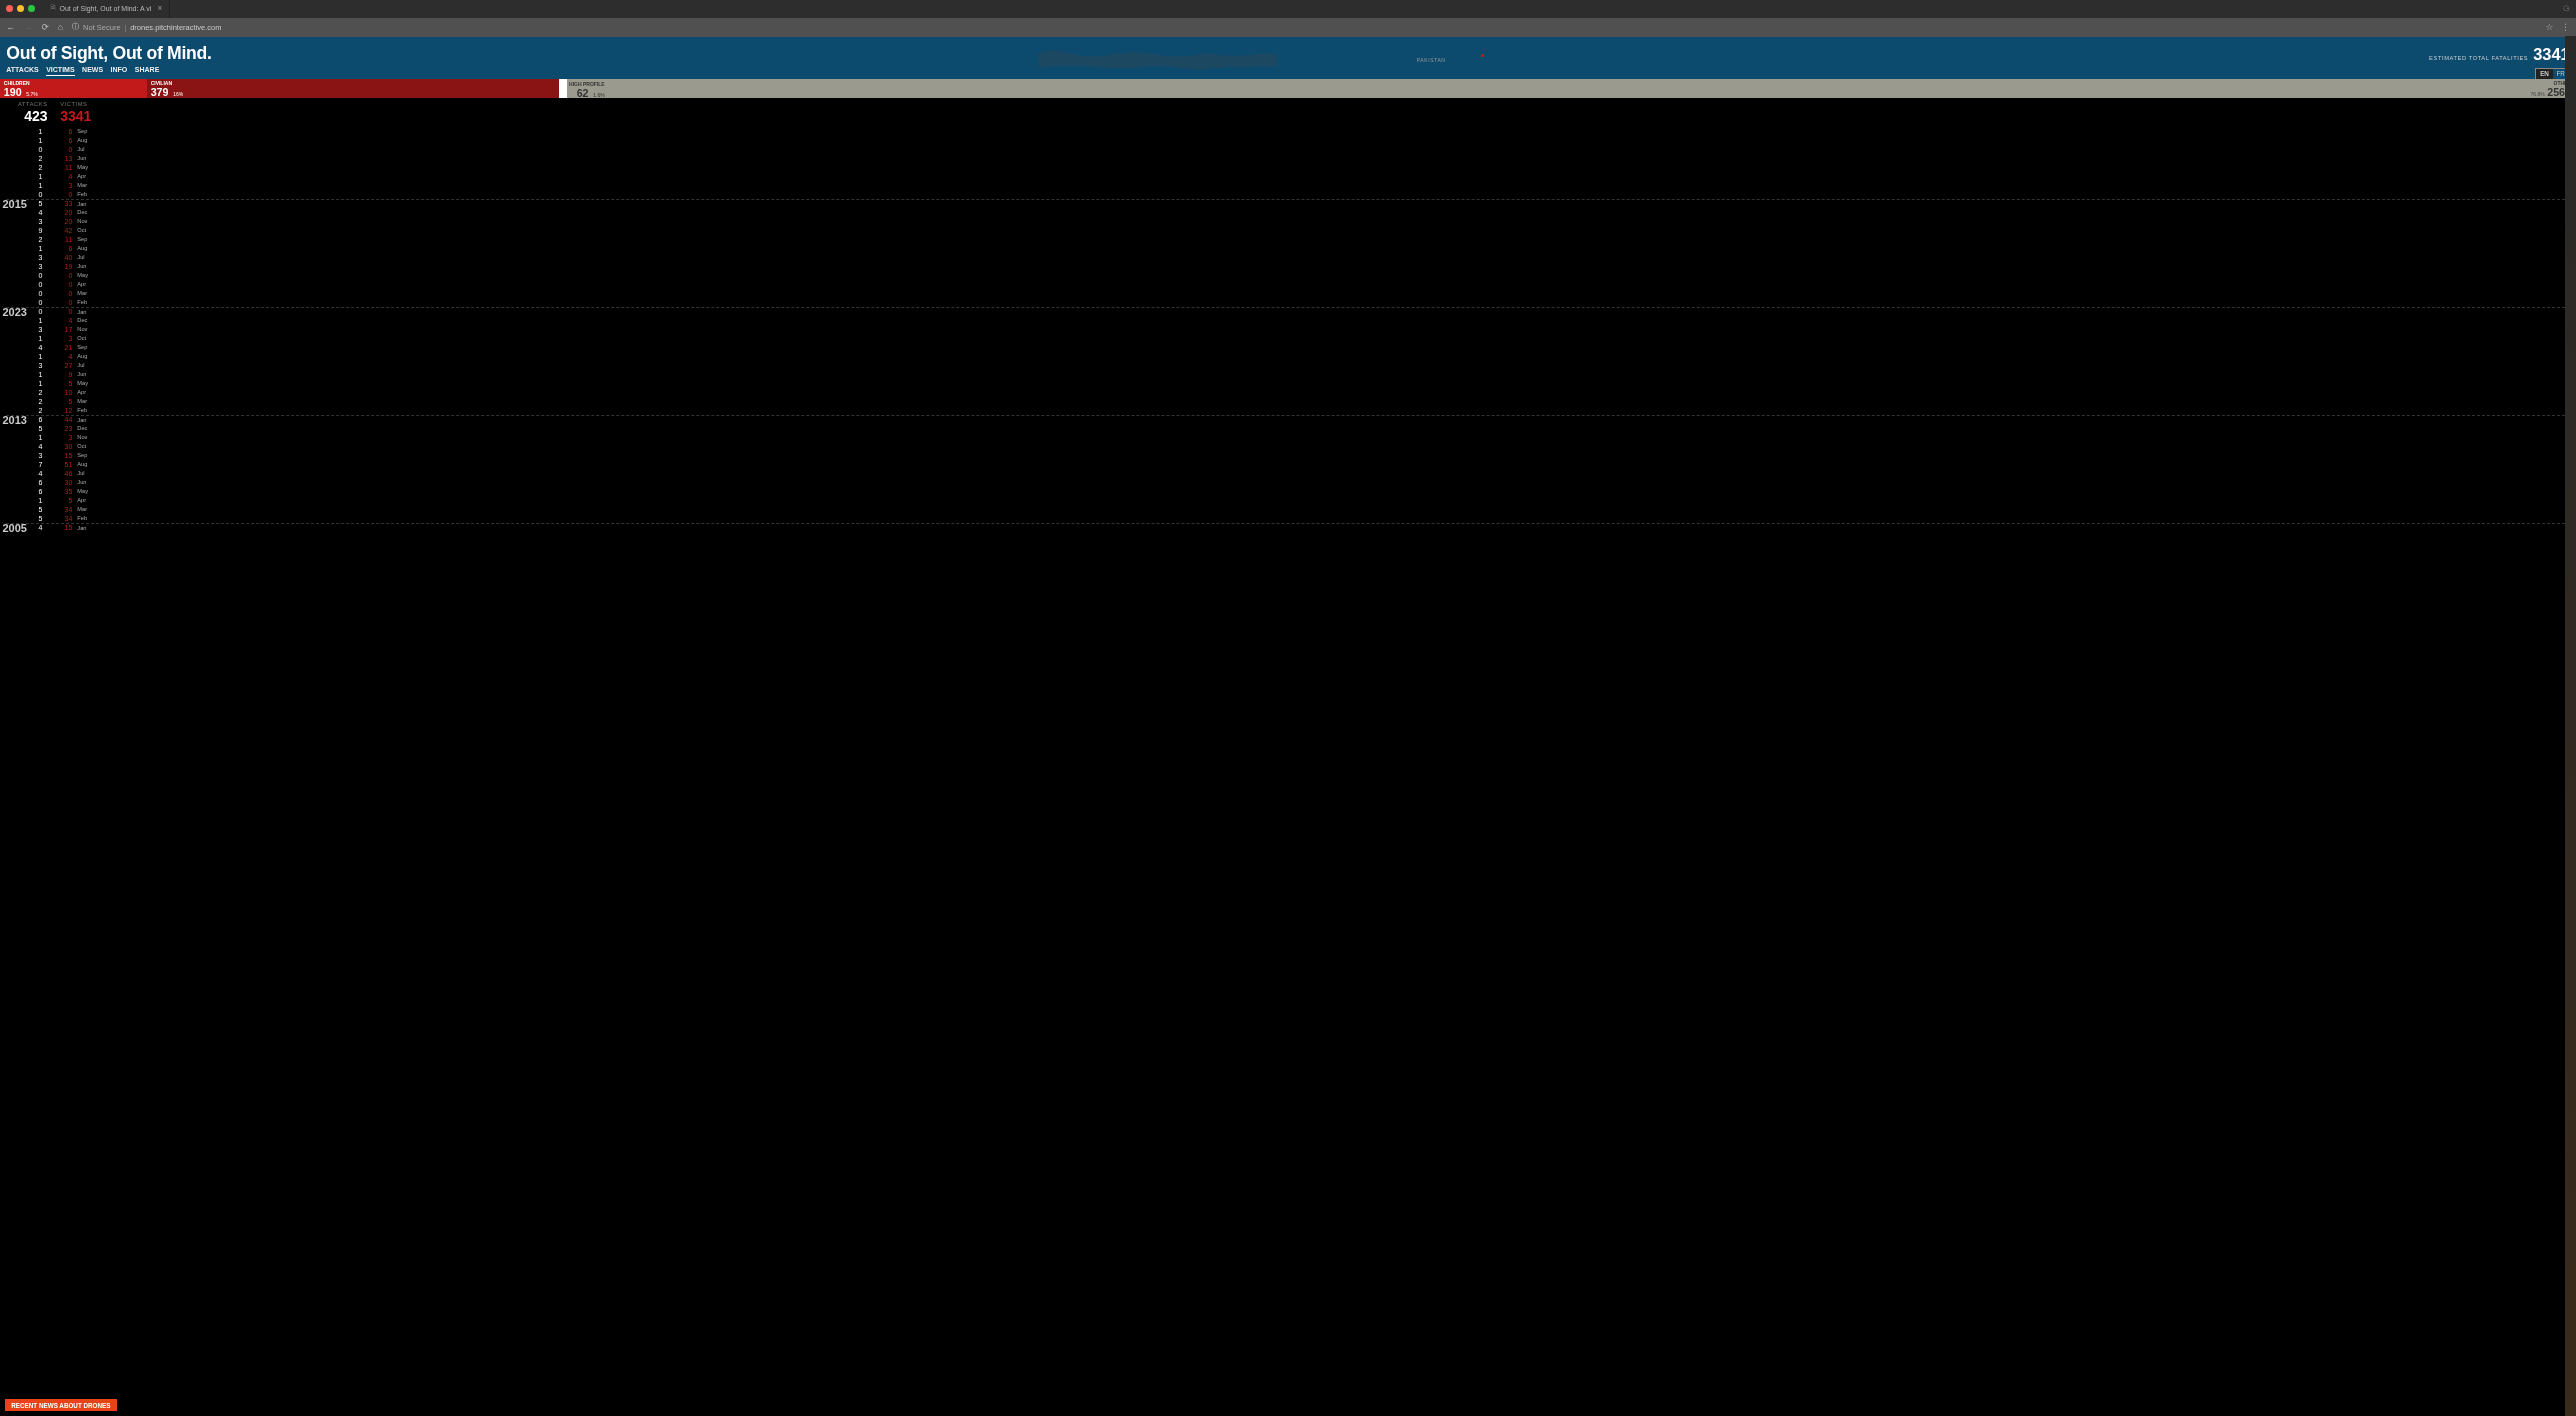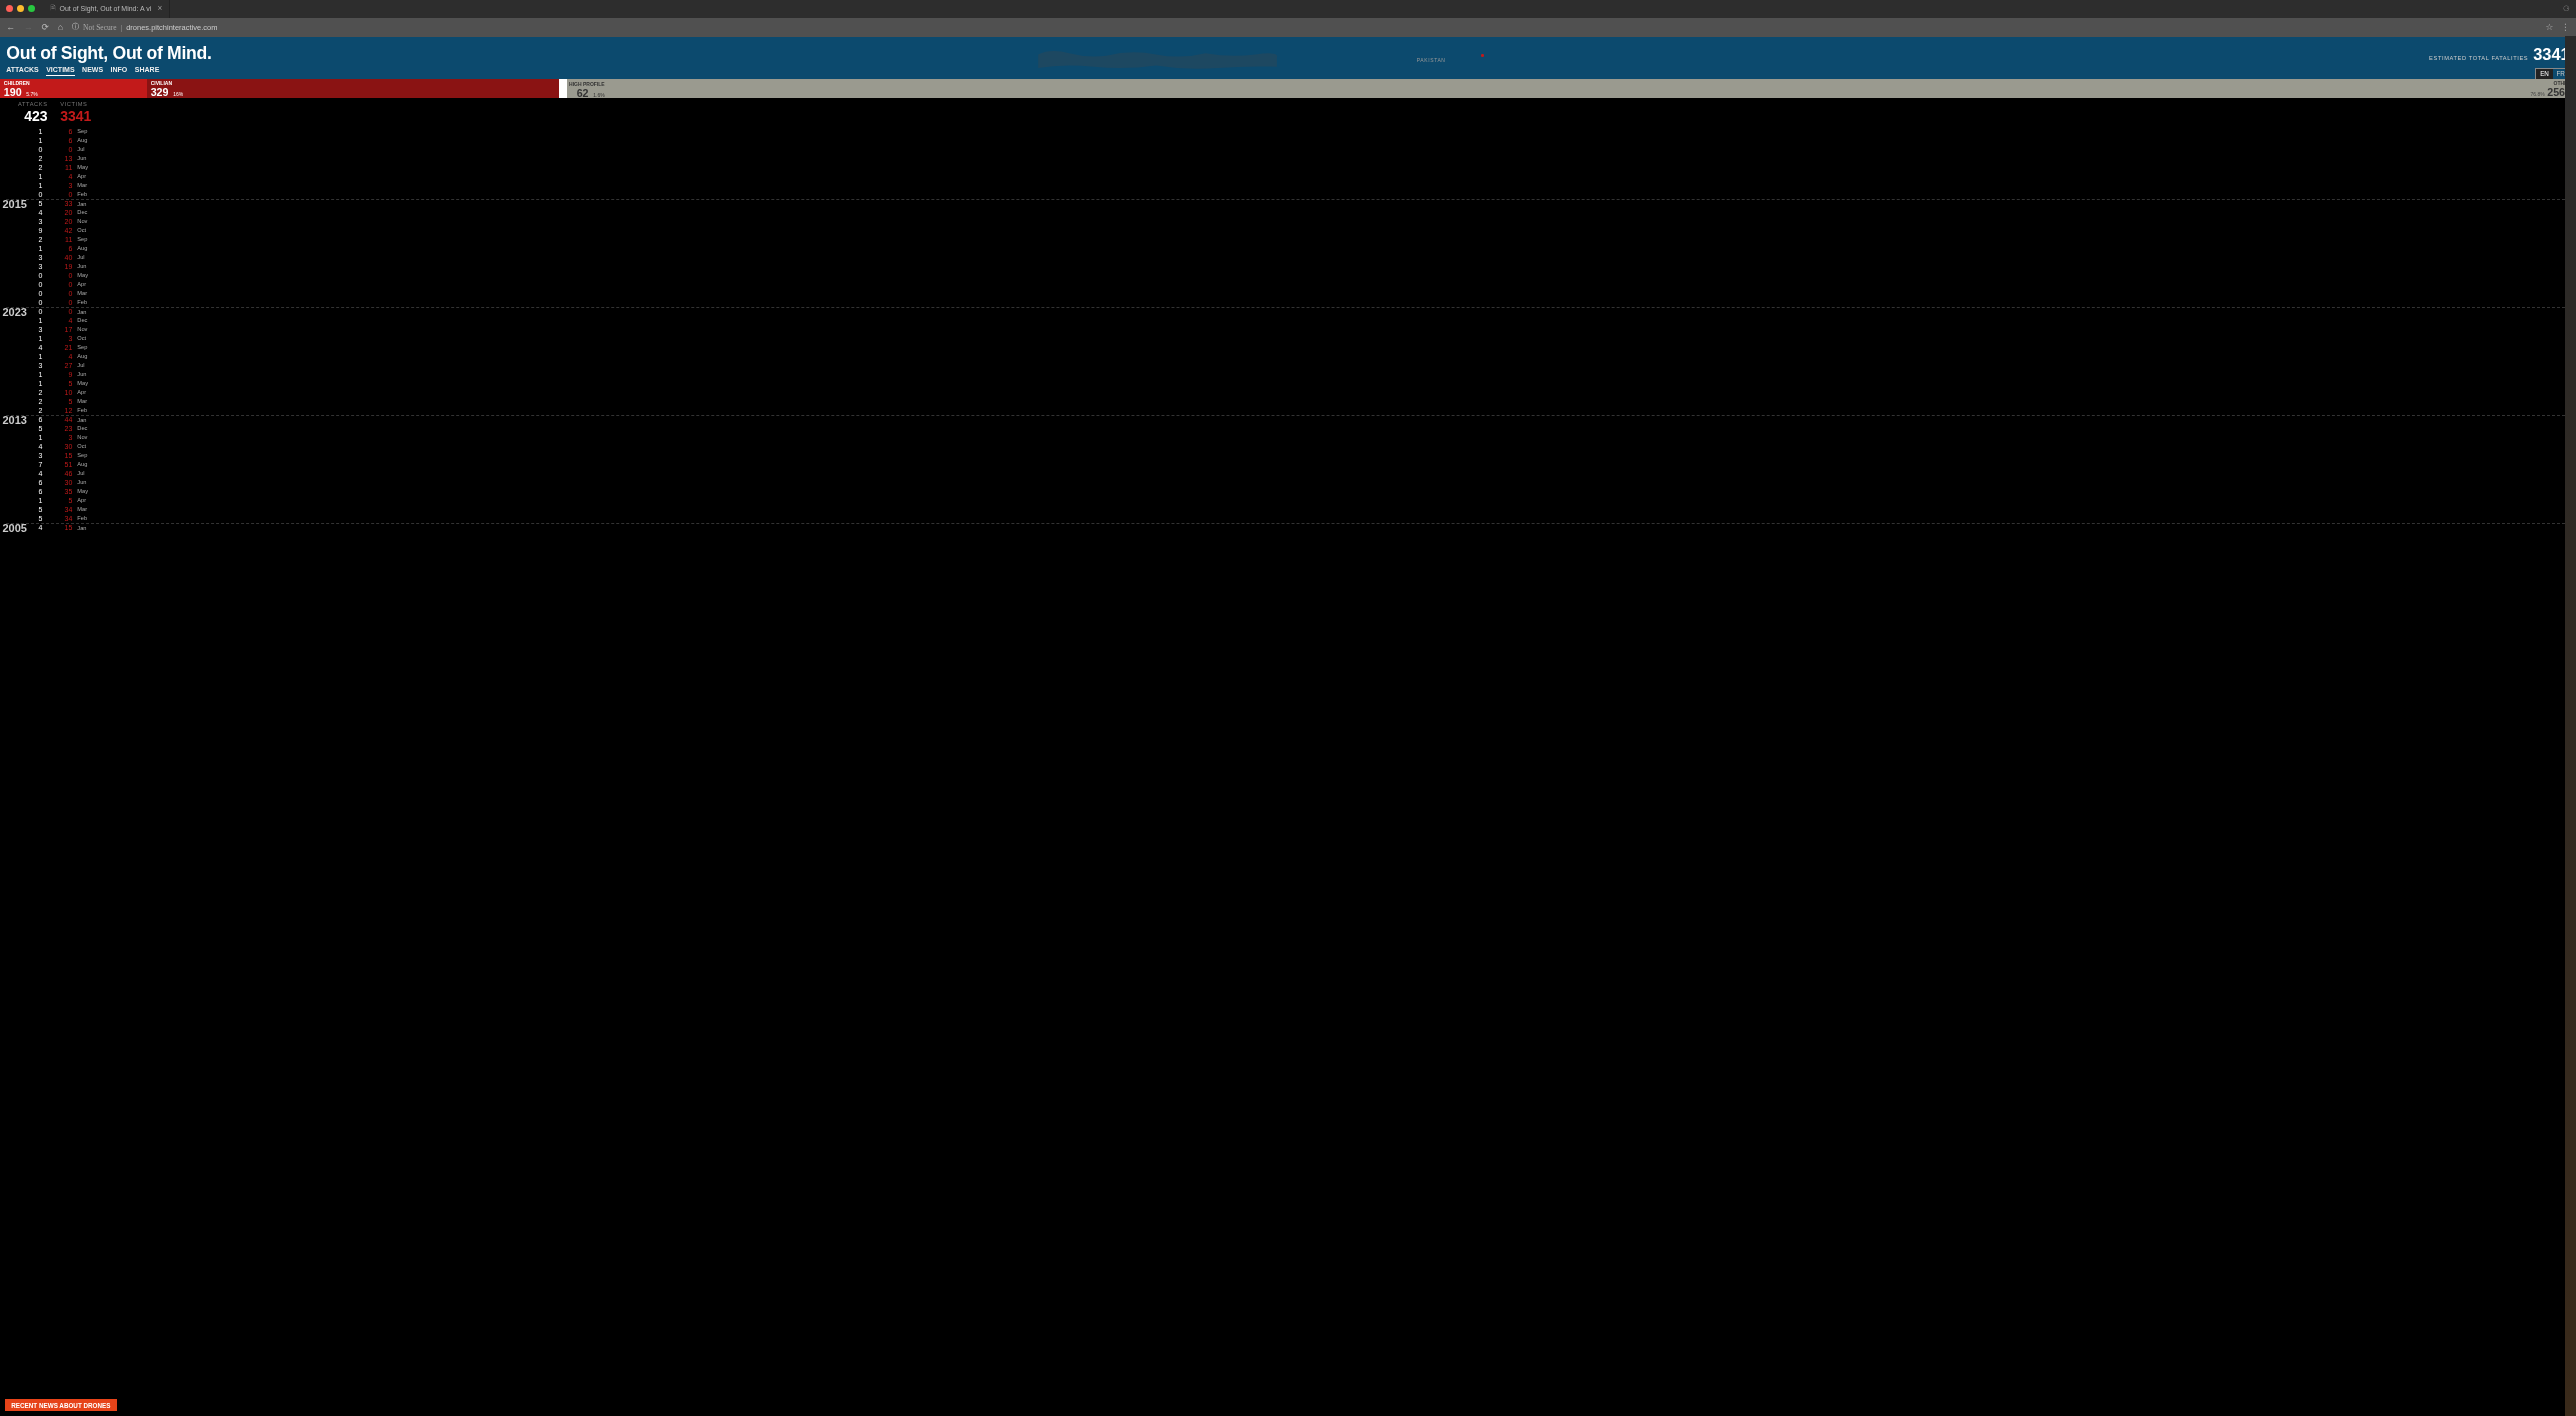--- a/index.html
+++ b/index.html
@@ -48,21 +48,21 @@
 .nav-icon { color: #bbb; font-size: 8.8px; }
 .nav-icon.disabled { color: #666; }
 .url-area {
   flex: 1;
   display: flex;
   align-items: center;
   gap: 3.8px;
   font-size: 7.5px;
   color: #ccc;
 }
-.not-secure { color: #aaa; font-family: Liberation Serif, serif; }
+.not-secure { color: #aaa; }
 .url-domain { color: #ccc; }
 .nav-right { margin-left: auto; display: flex; gap: 7.5px; }
 
 
 .page-header {
   background: #0c4a6e;
   padding: 6.3px 6.3px 3.8px 6.3px;
   position: relative;
 }
 .page-title {
@@ -289,21 +289,21 @@
   <div class="cat cat-children">
     <div class="cat-label">CHILDREN</div>
     <div>
       <span class="cat-count">190</span>
       <span class="cat-pct">5.7%</span>
     </div>
   </div>
   <div class="cat cat-civilian">
     <div class="cat-label">CIVILIAN</div>
     <div>
-      <span class="cat-count">329</span>
+      <span class="cat-count">379</span>
       <span class="cat-pct">16%</span>
     </div>
   </div>
   <div class="cat cat-highprofile-white"></div>
   <div class="cat cat-other">
     <div style="position:absolute;left:2.5px;top:1.3px;color:#333">
       <div class="cat-label">HIGH PROFILE</div>
       <div>
         <span class="cat-count" style="color:#333">62</span>
         <span class="cat-pct" style="color:#333">1.6%</span>

